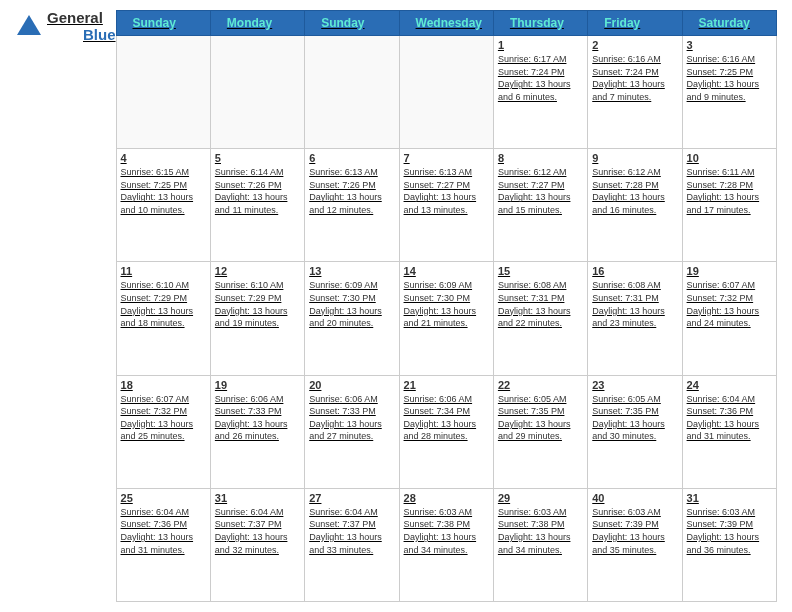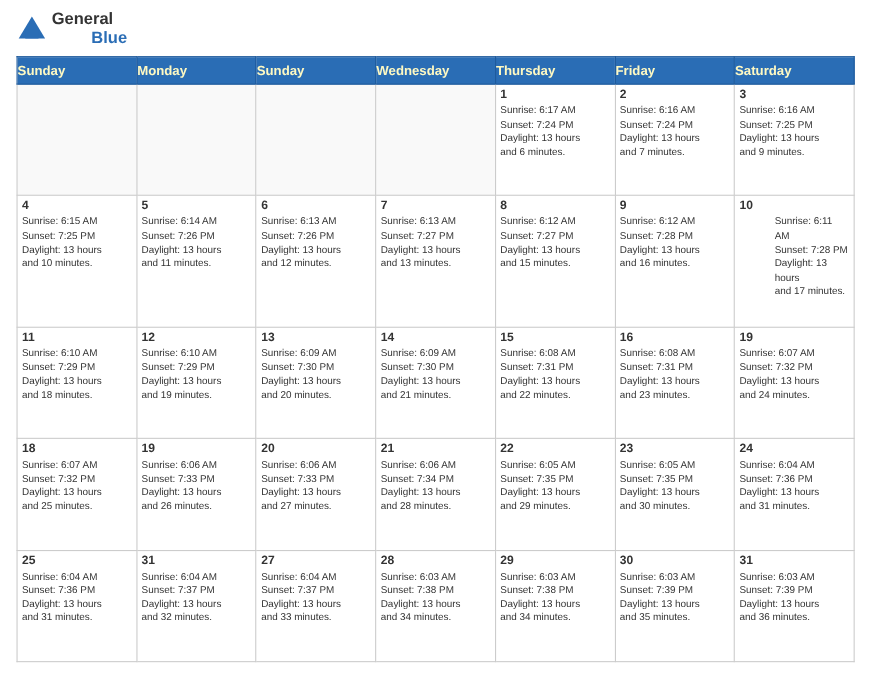--- a/index.html
+++ b/index.html
@@ -8,21 +8,22 @@
       height: 612px;
       font-family: Arial, sans-serif;
       background: #fff;
       overflow: hidden;
     }
     .page {
       width: 792px;
       height: 612px;
       padding: 10px 15px;
       display: flex;
-      flex-direction: column;
+      flex-direction: row;
+      text-decoration: underline;
     }
     .header {
       display: flex;
       justify-content: space-between;
       align-items: flex-start;
       margin-bottom: 8px;
     }
     .logo {
       display: flex;
       align-items: center;
@@ -63,24 +64,24 @@
     }
     .calendar {
       flex: 1;
       border: 1px solid #ccc;
       border-collapse: collapse;
       width: 100%;
       table-layout: fixed;
     }
     .calendar thead tr th {
       background-color: #2a6db5;
-      color: #fef9c3;
+      color: #5eead4;
       font-size: 12px;
       font-weight: bold;
-      padding: 5px 0;
+      padding: 5px 16px;
       text-align: left;
       border: 1px solid #1e5a9c;
     }
     .calendar tbody tr td {
       vertical-align: top;
       border: 1px solid #ccc;
       padding: 3px 4px;
       font-size: 9.5px;
       color: #333;
       height: 82px;
@@ -196,21 +197,21 @@
           </td>
           <td>
             <div class="day-number">9</div>
             <div class="day-info" style="white-space: pre-line;">Sunrise: 6:12 AM
 Sunset: 7:28 PM
 Daylight: 13 hours
 and 16 minutes.</div>
           </td>
           <td>
             <div class="day-number">10</div>
-            <div class="day-info" style="white-space: pre-line; margin-left: 32px;">Sunrise: 6:11 AM
+            <div class="day-info" style="white-space: pre-line;">Sunrise: 6:11 AM
 Sunset: 7:28 PM
 Daylight: 13 hours
 and 17 minutes.</div>
           </td>
         </tr>
         <tr>
           <td>
             <div class="day-number">11</div>
             <div class="day-info" style="white-space: pre-line;">Sunrise: 6:10 AM
 Sunset: 7:29 PM
@@ -341,21 +342,21 @@
 and 34 minutes.</div>
           </td>
           <td>
             <div class="day-number">29</div>
             <div class="day-info" style="white-space: pre-line;">Sunrise: 6:03 AM
 Sunset: 7:38 PM
 Daylight: 13 hours
 and 34 minutes.</div>
           </td>
           <td>
-            <div class="day-number">30</div>
+            <div class="day-number">40</div>
             <div class="day-info" style="white-space: pre-line;">Sunrise: 6:03 AM
 Sunset: 7:39 PM
 Daylight: 13 hours
 and 35 minutes.</div>
           </td>
           <td>
             <div class="day-number">31</div>
             <div class="day-info" style="white-space: pre-line;">Sunrise: 6:03 AM
 Sunset: 7:39 PM
 Daylight: 13 hours

